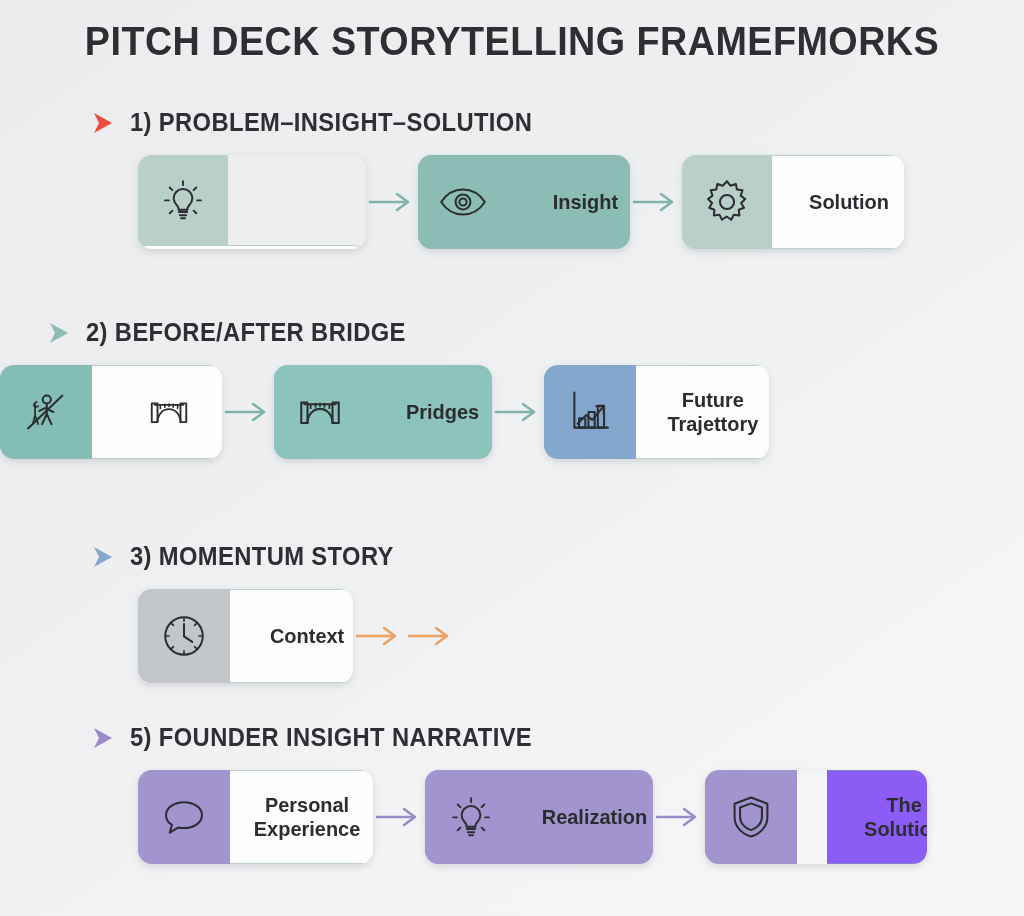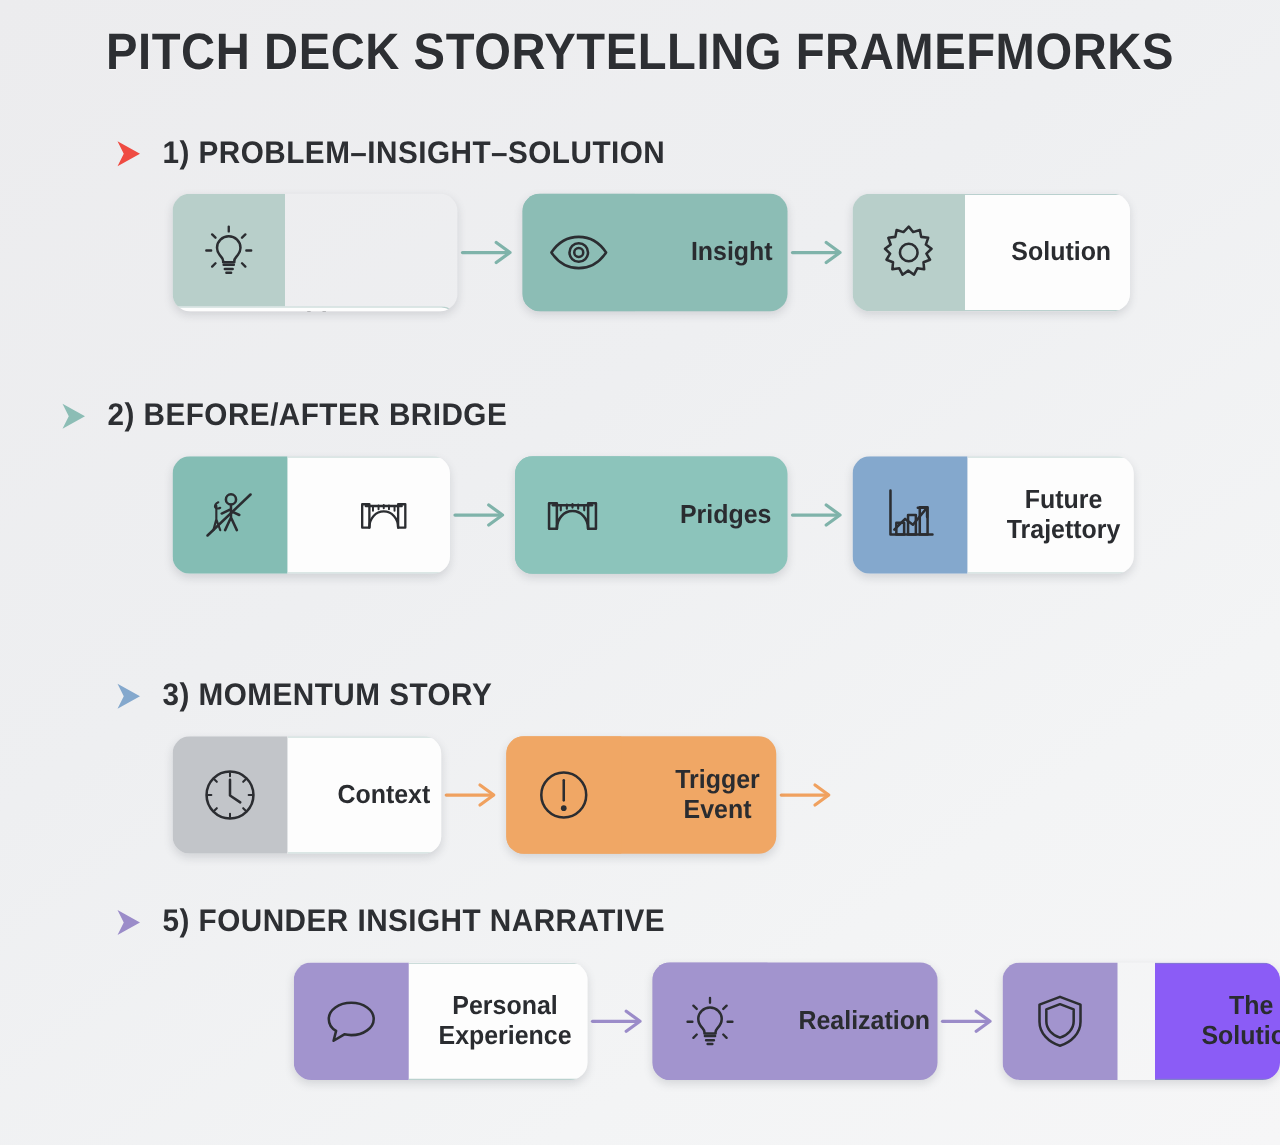--- a/index.html
+++ b/index.html
@@ -173,21 +173,21 @@
           </div>
         </div>
       </div>
       <div class="section" style="top: 318px;">
         <div class="sec-head" style="padding-left: 46px;">
           <span class="sec-arrow"><svg viewBox="0 0 26 26" width="26" height="26" xmlns="http://www.w3.org/2000/svg">
     <path d="M4 3 L22 13 L4 23 L9 13 Z" fill="#8cbdb5"></path>
             </svg></span>
           <div class="sec-title">2) BEFORE/AFTER BRIDGE</div>
         </div>
-        <div class="row" style="padding-left: 138px;">
+        <div class="row" style="">
           <div class="card split" style="width: 222px;">
             <div class="icon-pane ico" style="flex: 0 0 92px; width: 92px; background: rgb(132, 189, 180);">
               <svg xmlns="http://www.w3.org/2000/svg" width="50" height="50" viewBox="0 0 64 64" fill="none" stroke="#2b2d31" stroke-width="2.6" stroke-linecap="round" stroke-linejoin="round">
                 <circle cx="33" cy="16" r="5.2"></circle>
                 <path d="M33 21.5v13M33 26l-9.5 4.5M33 28l8.5 4M33 34.5l-6 13M33 34.5l6 13"></path>
                 <path d="M20 19c-2.6 1.2-4 3.4-3.2 5 .8 1.6 3.2 1.8 5.2.6" stroke-width="2.2"></path>
                 <path d="M18 22.5v14M18 36.5l-3 11M18 36.5l4 11" stroke-width="2.2"></path>
                 <path d="M9 53L53 11" stroke-width="2.6"></path>
               </svg>
             </div>
@@ -266,48 +266,36 @@
             <div class="label-pane" style="background: rgb(253, 253, 253); border-color: rgba(120, 165, 160, 0.5); flex: 1 1 auto;">
               <div class="lbl">Context</div>
             </div>
           </div>
           <div class="conn">
             <svg viewBox="0 0 52 26" width="52" height="26" xmlns="http://www.w3.org/2000/svg">
     <path d="M4 13 H40" stroke="#f0a15f" stroke-width="2.6" stroke-linecap="round" fill="none"></path>
     <path d="M31 5 L42 13 L31 21" stroke="#f0a15f" stroke-width="2.6" stroke-linecap="round" stroke-linejoin="round" fill="none"></path>
             </svg>
           </div>
-          <div class="card solid" style="width: 216px; background: rgb(240, 167, 101);">
-            <div class="icon-pane ico" style="flex: 0 0 92px; width: 92px; background: rgb(240, 167, 101);">
-              <svg xmlns="http://www.w3.org/2000/svg" width="50" height="50" viewBox="0 0 64 64" fill="none" stroke="#2b2d31" stroke-width="2.6" stroke-linecap="round" stroke-linejoin="round">
-                <circle cx="32" cy="32" r="23"></circle>
-                <path d="M32 17v20.5"></path>
-                <circle cx="32" cy="45.5" r="2.9" fill="#2b2d31" stroke="none"></circle>
-              </svg>
-            </div>
-            <div class="label-pane" style="flex: 1 1 auto;">
-              <div class="lbl">Trigger Event</div>
-            </div>
-          </div>
           <div class="conn">
             <svg viewBox="0 0 52 26" width="52" height="26" xmlns="http://www.w3.org/2000/svg">
     <path d="M4 13 H40" stroke="#f0a15f" stroke-width="2.6" stroke-linecap="round" fill="none"></path>
     <path d="M31 5 L42 13 L31 21" stroke="#f0a15f" stroke-width="2.6" stroke-linecap="round" stroke-linejoin="round" fill="none"></path>
             </svg>
           </div>
         </div>
       </div>
       <div class="section" style="top: 723px;">
         <div class="sec-head" style="padding-left: 90px;">
           <span class="sec-arrow"><svg viewBox="0 0 26 26" width="26" height="26" xmlns="http://www.w3.org/2000/svg">
     <path d="M4 3 L22 13 L4 23 L9 13 Z" fill="#9b8cc9"></path>
             </svg></span>
           <div class="sec-title">5) FOUNDER INSIGHT NARRATIVE</div>
         </div>
-        <div class="row" style="padding-left: 138px; justify-content: flex-end;">
+        <div class="row" style="padding-left: 138px;">
           <div class="card split" style="width: 235px;">
             <div class="icon-pane ico" style="flex: 0 0 92px; width: 92px; background: rgb(162, 148, 206);">
               <svg xmlns="http://www.w3.org/2000/svg" width="50" height="50" viewBox="0 0 64 64" fill="none" stroke="#2b2d31" stroke-width="2.6" stroke-linecap="round" stroke-linejoin="round">
                 <path d="M32 13c12.7 0 23 7.4 23 16.6S44.7 46.2 32 46.2c-2.5 0-4.9-.3-7.1-.8l-11 6.6 2.6-10.2C10.9 38.7 9 34.4 9 29.6 9 20.4 19.3 13 32 13z"></path>
               </svg>
             </div>
             <div class="label-pane" style="background: rgb(253, 253, 253); border-color: rgba(120, 165, 160, 0.5); flex: 1 1 auto;">
               <div class="lbl">Personal
 Experience</div>
             </div>

